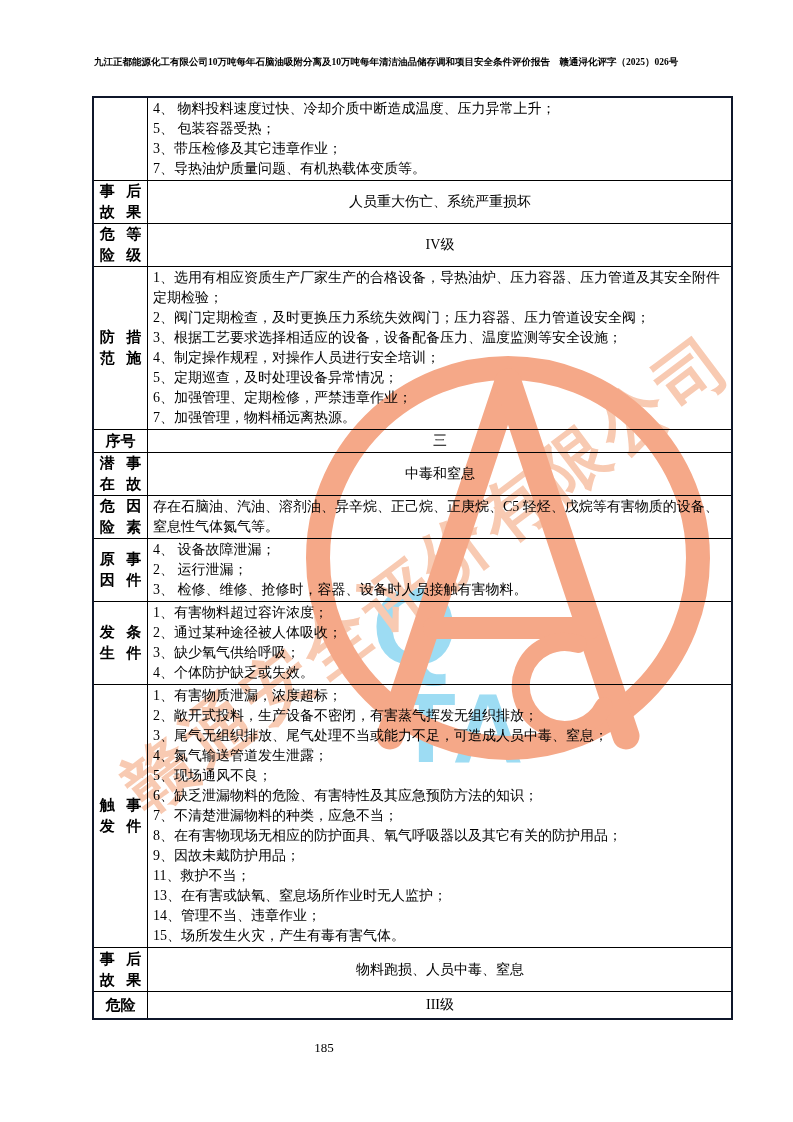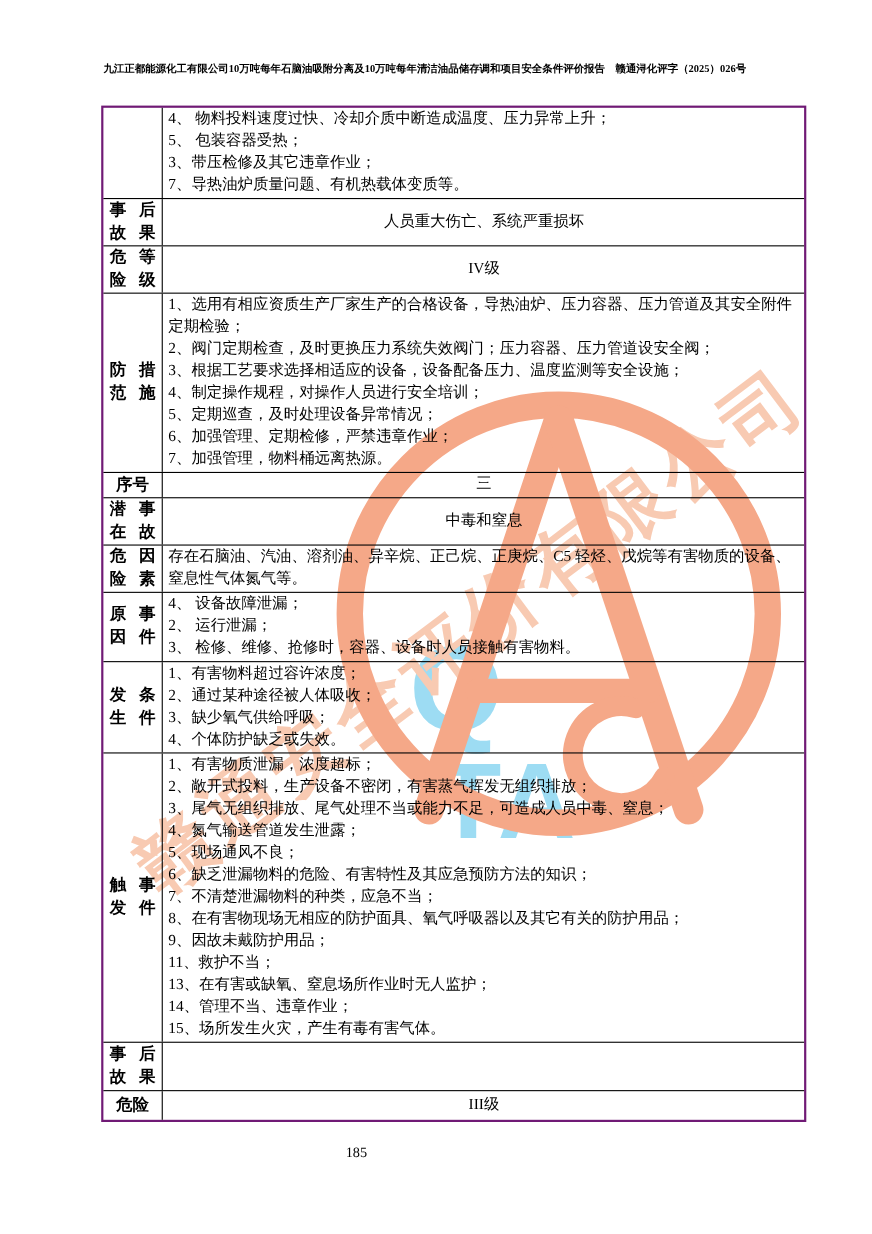--- a/index.html
+++ b/index.html
@@ -9,21 +9,21 @@
     font-family:"Liberation Serif","DejaVu Serif",serif;
     color:#000;
   }
   .wm { position:absolute; left:0; top:0; z-index:0; pointer-events:none; }
   .doc-header {
     position:absolute; left:94px; top:56px; width:645px; z-index:1;
     font-size:9.5px; font-weight:bold; white-space:nowrap; letter-spacing:0;
   }
   .hazard-table {
     position:absolute; left:92px; top:96px; width:641px; z-index:1;
-    border:2px solid #701a75; box-sizing:border-box; background:transparent;
+    border:2px solid #0f172a; box-sizing:border-box; background:transparent;
   }
   .row { display:flex; border-top:1.5px solid #000; }
   .row:first-child { border-top:none; }
   .label {
     flex:0 0 54px; width:54px; box-sizing:border-box;
     border-right:1.5px solid #000;
     display:flex; flex-direction:row; justify-content:center; align-items:center;
     font-weight:bold; font-size:15px; line-height:21px; text-align:center;
   }
   .content {
@@ -175,20 +175,23 @@
         <div class="line">13、在有害或缺氧、窒息场所作业时无人监护；</div>
         <div class="line">14、管理不当、违章作业；</div>
         <div class="line">15、场所发生火灾，产生有毒有害气体。</div>
       </div>
     </div>
     <div class="row center">
       <div class="label">
         <div>事故</div>
         <div>后果</div>
       </div>
+      <div class="content">
+        <div class="line">物料跑损、人员中毒、窒息</div>
+      </div>
     </div>
     <div class="row center">
       <div class="label">
         <div>危险</div>
       </div>
       <div class="content">
         <div class="line">III级</div>
       </div>
     </div>
   </div>

